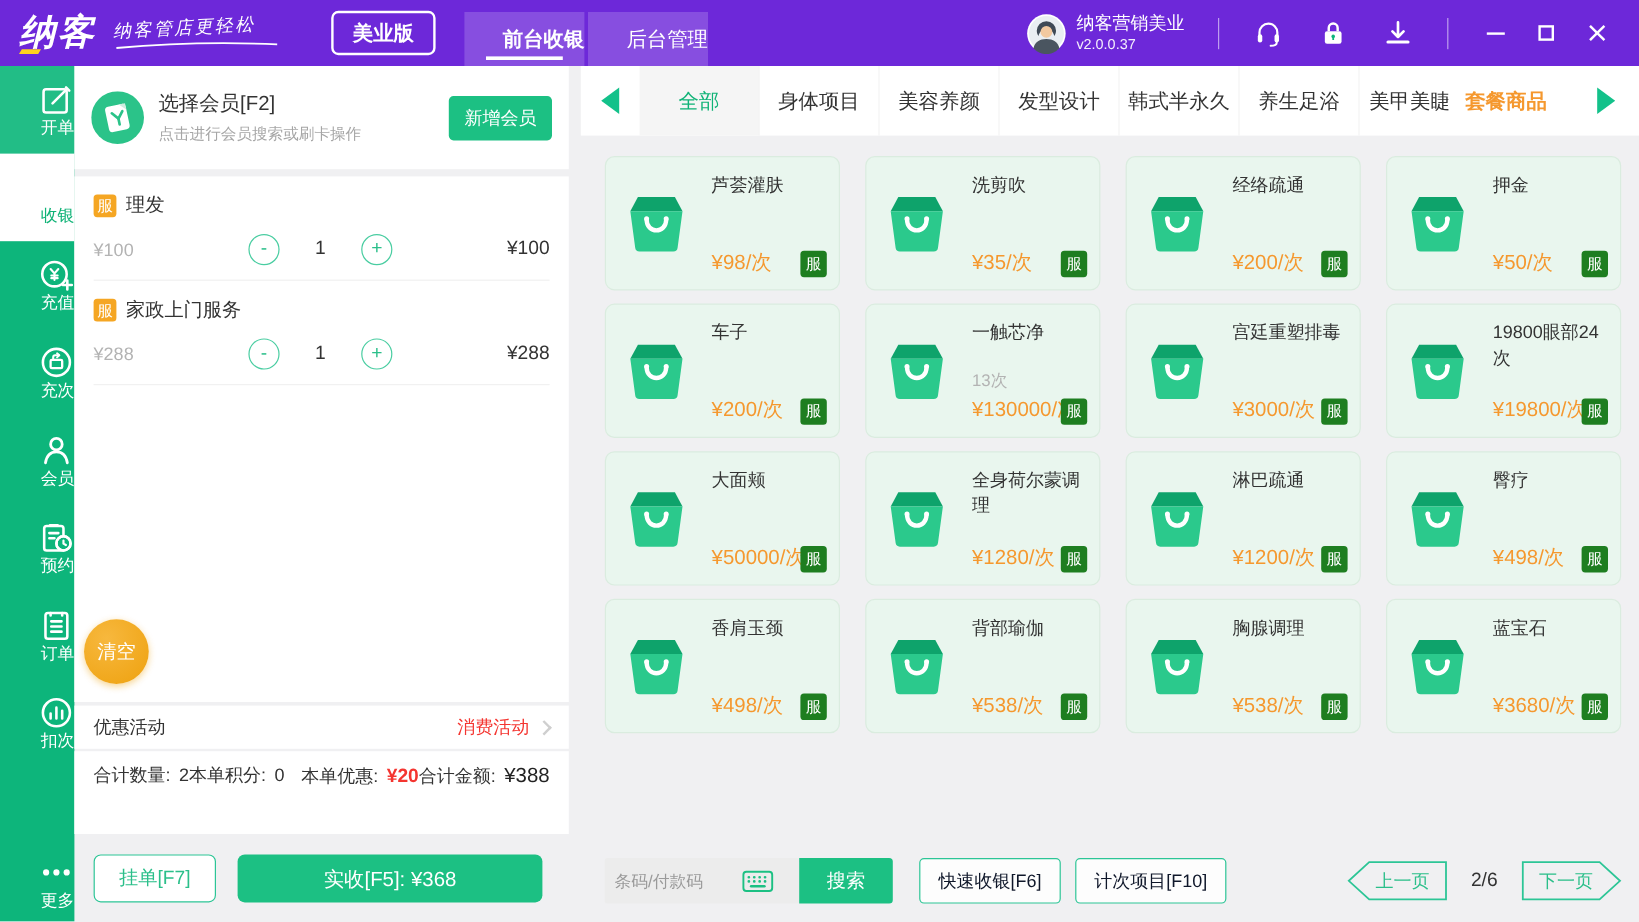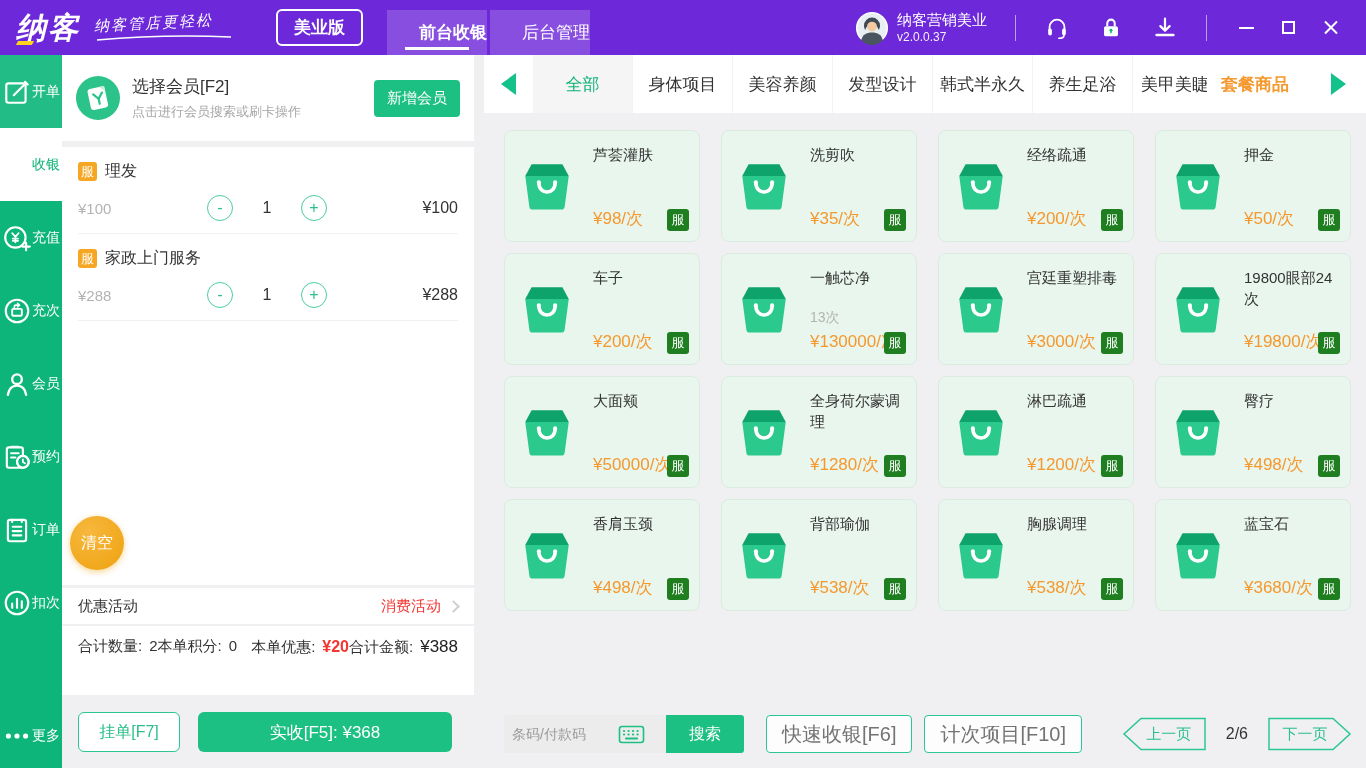--- a/index.html
+++ b/index.html
@@ -28,21 +28,21 @@
   .win-btns{display:flex;align-items:center;gap:28px;margin:0 12px 0 4px}
   .win-min{width:15px;height:2px;background:#fff;cursor:pointer}
   .win-max{width:13px;height:13px;border:2px solid #fff;cursor:pointer}
   .win-close{position:relative;width:15px;height:15px;cursor:pointer}
   .win-close::before,.win-close::after{content:"";position:absolute;left:7px;top:-1px;width:2px;height:17px;background:#fff}
   .win-close::before{transform:rotate(45deg)}
   .win-close::after{transform:rotate(-45deg)}
 
   
   .sidebar{position:absolute;left:0;top:55px;bottom:0;width:62px;background:#0db57b;display:flex;flex-direction:column}
-  .side-item{height:73px;display:flex;align-items:center;justify-content:center;color:#fff;font-size:14px;cursor:pointer}
+  .side-item{height:73px;display:flex;flex-direction:column;align-items:flex-end;justify-content:center;color:#fff;font-size:14px;cursor:pointer}
   .side-item .icn{width:30px;height:30px}
   .side-item .icn svg{width:100%;height:100%}
   .side-item.hover{background:#22bd86}
   .side-item.active{background:#fff;color:#10b377}
   .side-item.bottom{margin-top:auto;height:64px}
 
   
   .cart-panel{position:absolute;left:62px;top:55px;width:412px;bottom:0}
   .member-block{position:absolute;top:0;left:0;right:0;height:86px;background:#fff;display:flex;align-items:center;gap:12px;padding:0 14px}
   .member-icon{width:44px;height:44px;flex:none}
@@ -95,21 +95,21 @@
   .p-price{position:absolute;left:88px;bottom:11px;font-size:17px;color:#f5982e;white-space:nowrap}
   .p-badge{position:absolute;right:10px;bottom:10px;width:22px;height:22px;background:#1e7e20;color:#fff;font-size:13px;border-radius:3px;display:flex;align-items:center;justify-content:center;z-index:2}
 
   
   .bottom-bar{position:absolute;left:484px;right:0;top:700px;height:68px;display:flex;align-items:center}
   .search-wrap{margin-left:20px;width:162px;height:38px;background:#ececec;display:flex;align-items:center;border-radius:2px}
   .search-input{border:none;background:transparent;outline:none;font-size:14px;padding-left:8px;width:112px;color:#333}
   .search-input::placeholder{color:#9a9a9a}
   .kb-icon{width:27px;height:19px;margin-left:2px;flex:none}
   .search-btn{width:78px;height:38px;background:#1cc083;color:#fff;border:none;font-size:16px;border-radius:0 3px 3px 0;cursor:pointer}
-  .outline-btn{height:38px;background:#fdfdfd;border:1px solid #2cc596;border-radius:4px;color:#737373;font-size:20px;padding:0 15px;cursor:pointer}
+  .outline-btn{height:38px;background:#fdfdfd;border:1px solid #2cc596;border-radius:4px;color:#0f172a;font-size:15px;padding:0 15px;cursor:pointer}
   .quick-btn{margin-left:22px}
   .count-btn{margin-left:12px}
   .pagination{margin-left:auto;display:flex;align-items:center;gap:19px;margin-right:13px}
   .pg-btn{position:relative;width:86px;height:34px;cursor:pointer;background:transparent;border:none}
   .pg-btn svg{position:absolute;inset:0;width:86px;height:34px}
   .pg-btn path{fill:none;stroke:#2cc596;stroke-width:1.5}
   .pg-label{position:absolute;inset:0;display:flex;align-items:center;justify-content:center;color:#2bbf8a;font-size:15px}
   .pg-btn.prev .pg-label{padding-left:10px}
   .pg-btn.next .pg-label{padding-right:10px}
   .pg-current{font-size:16px;color:#333}

